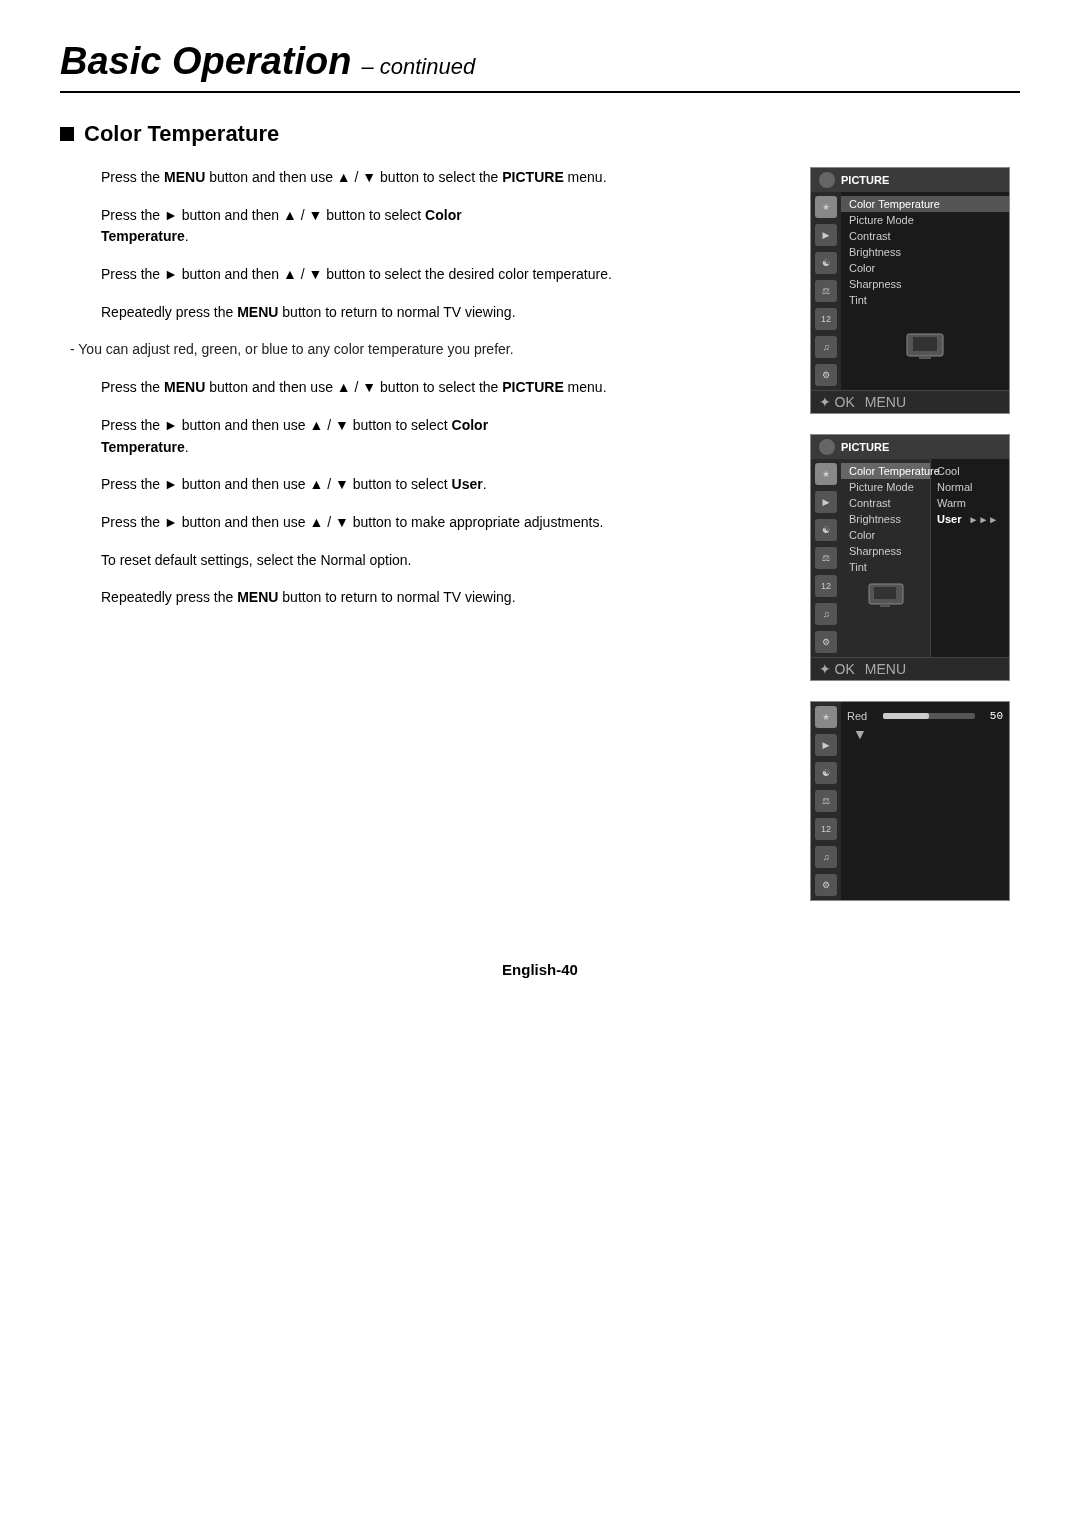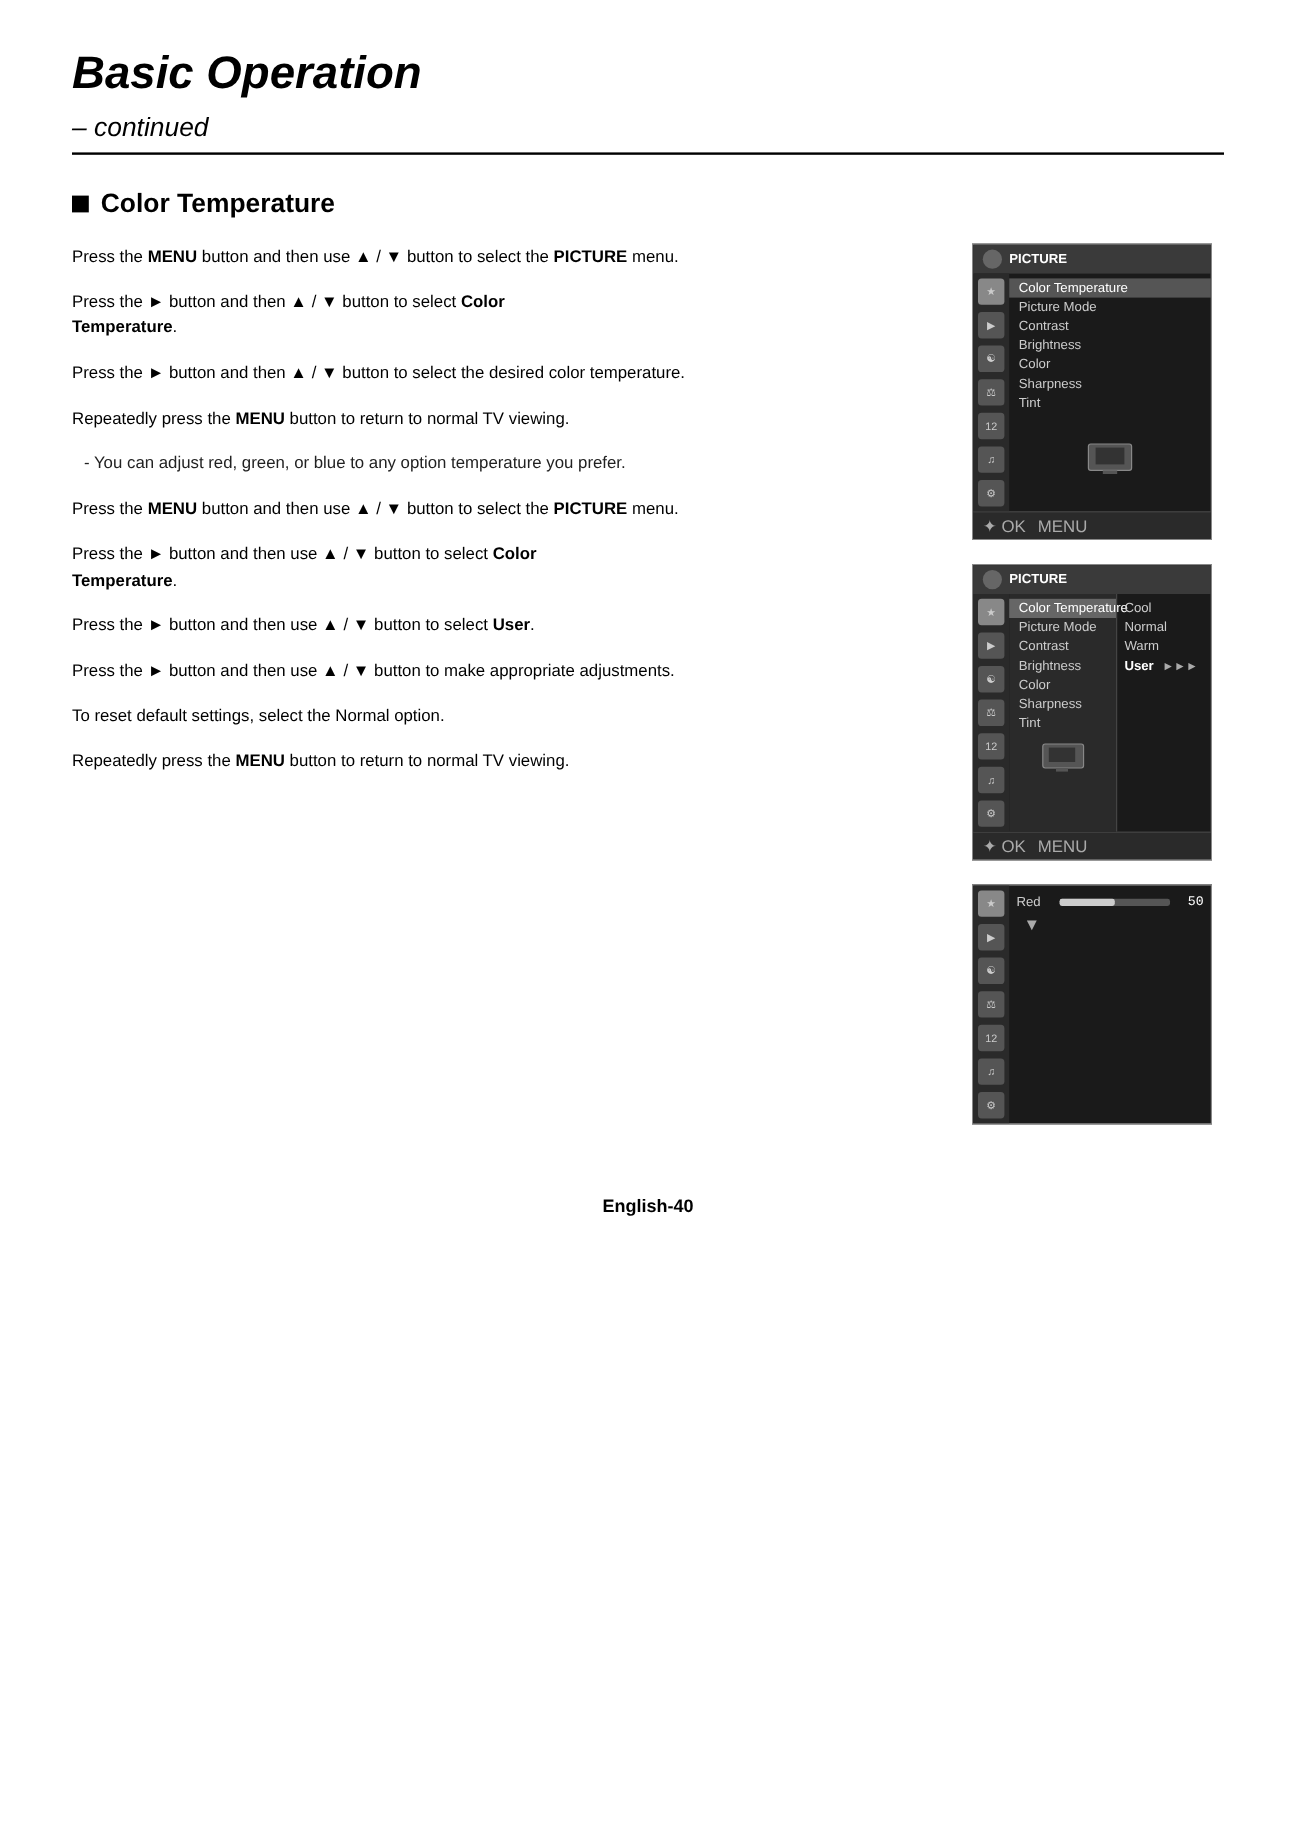--- a/index.html
+++ b/index.html
@@ -15,21 +15,20 @@
 
     .page-title {
       font-size: 36px;
       font-weight: bold;
       border-bottom: 2px solid #000;
       padding-bottom: 8px;
       margin-bottom: 28px;
       display: flex;
       align-items: baseline;
       gap: 10px;
-      flex-direction: column;
     }
     .page-title .title-main {
       font-size: 38px;
       font-weight: 900;
       font-style: italic;
     }
     .page-title .title-sub {
       font-size: 22px;
       font-weight: normal;
       font-style: italic;
@@ -66,20 +65,21 @@
       width: 210px;
       flex-shrink: 0;
       display: flex;
       flex-direction: column;
       gap: 20px;
     }
 
     .paragraph {
       margin-bottom: 16px;
       line-height: 1.55;
+      margin-left: 41px;
     }
     .paragraph .bold { font-weight: bold; }
     .divider-note {
       margin: 12px 0 16px 0;
       padding-left: 10px;
       line-height: 1.55;
       color: #222;
     }
 
     
@@ -276,21 +276,21 @@
 
     <div class="paragraph">
       Press the ► button and then ▲ / ▼ button to select the desired color temperature.
     </div>
 
     <div class="paragraph">
       Repeatedly press the <span class="bold">MENU</span> button to return to normal TV viewing.
     </div>
 
     <div class="divider-note">
-      - You can adjust red, green, or blue to any option temperature you prefer.
+      - You can adjust red, green, or blue to any color temperature you prefer.
     </div>
 
     <div class="paragraph">
       Press the <span class="bold">MENU</span> button and then use ▲ / ▼ button to select the <span class="bold">PICTURE</span> menu.
     </div>
 
     <div class="paragraph">
       Press the ► button and then use ▲ / ▼ button to select <span class="bold">Color<br>Temperature</span>.
     </div>
 

